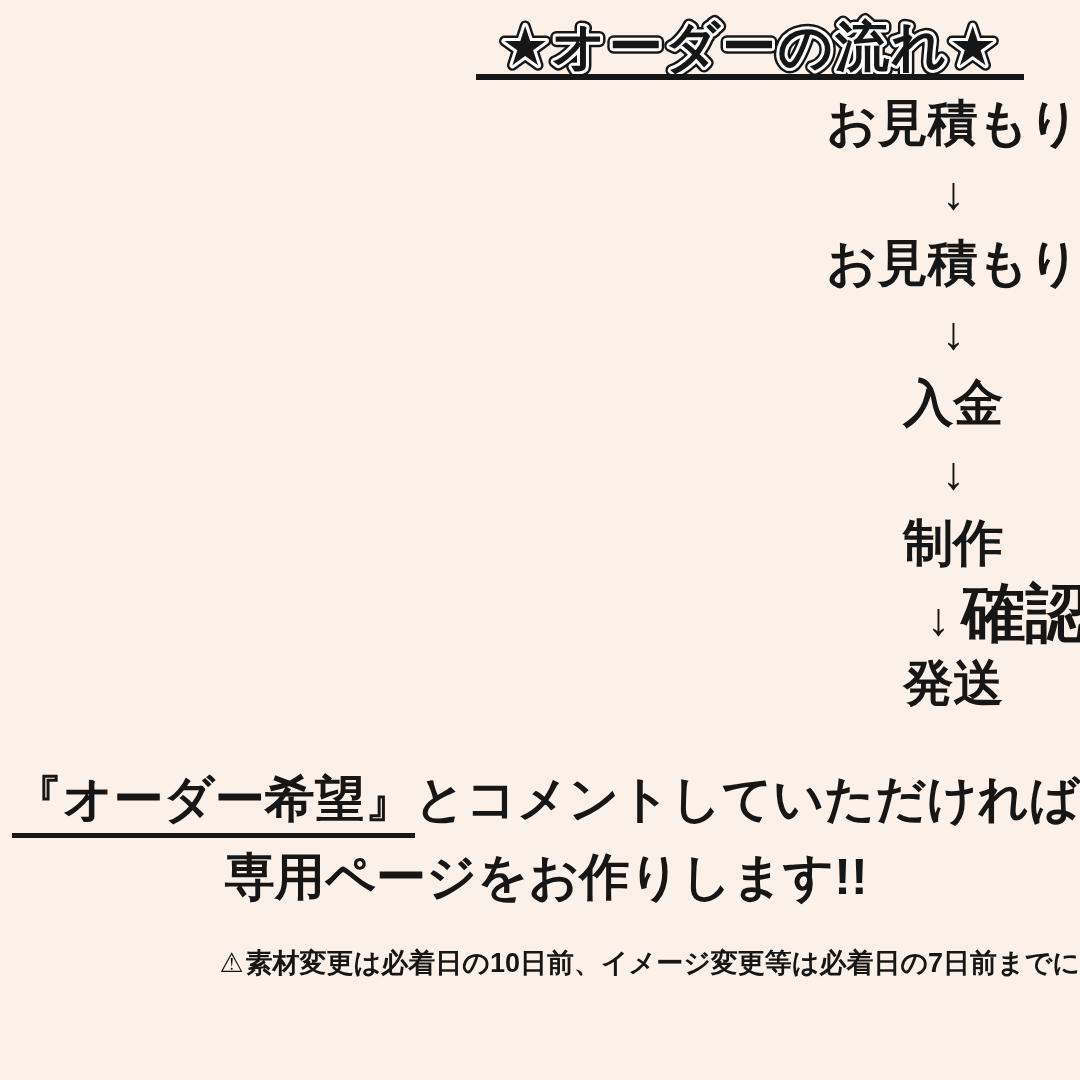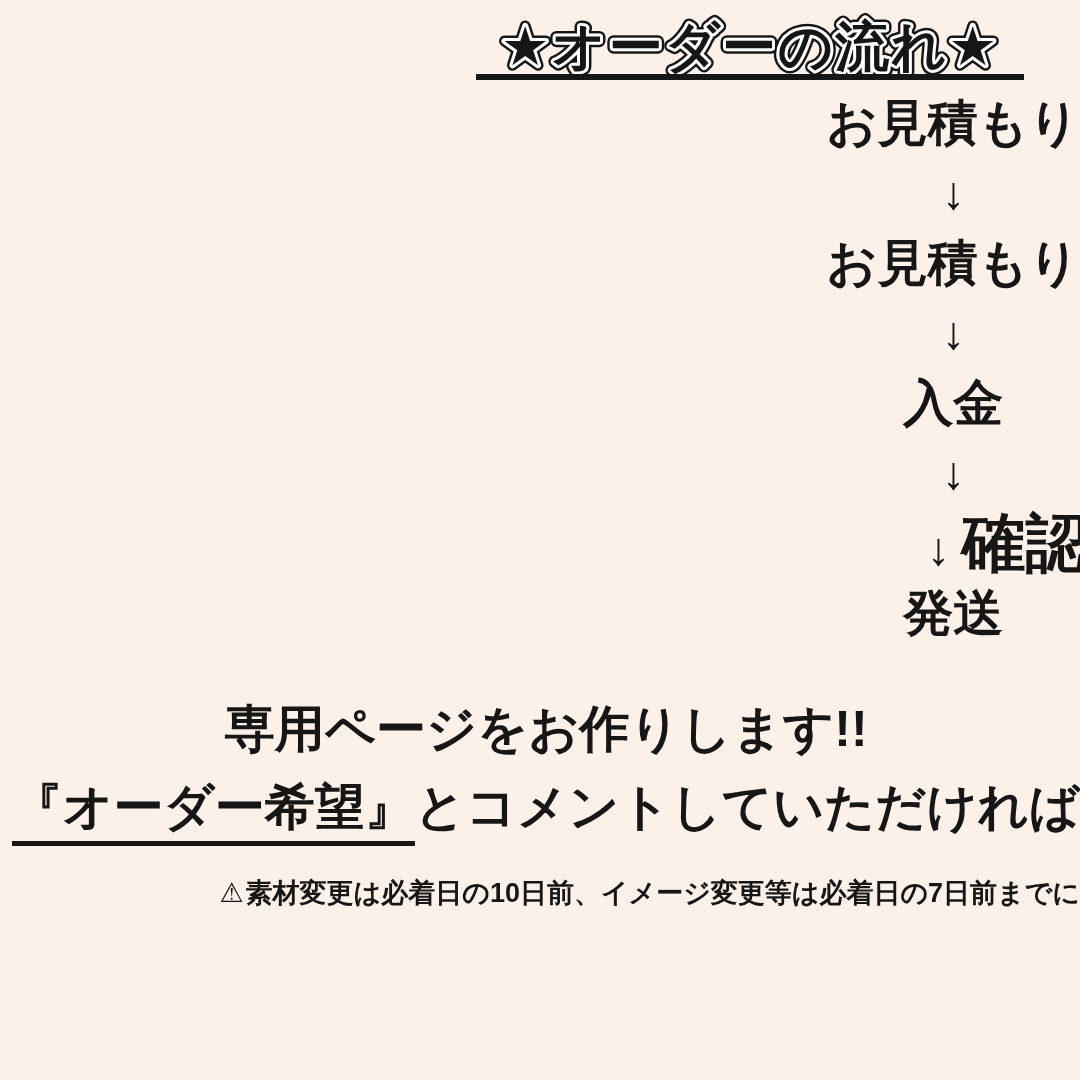--- a/index.html
+++ b/index.html
@@ -125,31 +125,32 @@
     <div class="title-underline"></div>
   </div>
 
   <div class="flow">
     <div class="flow-step">お見積もり</div>
     <div class="flow-arrow">↓</div>
     <div class="flow-step">お見積もり</div>
     <div class="flow-arrow">↓</div>
     <div class="flow-step">入金</div>
     <div class="flow-arrow">↓</div>
+    <div class="flow-step">制作</div>
     <div class="flow-arrow confirm-row">
       <span>↓</span><span class="confirm-label">確認</span>
     </div>
     <div class="flow-step">発送</div>
   </div>
 
   <div class="cta">
-    <div class="cta-line">専用ページをお作りします!!</div>
     <div class="cta-line">
       <span class="cta-highlight">『オーダー希望』</span><span>とコメントしていただければ</span>
     </div>
+    <div class="cta-line">専用ページをお作りします!!</div>
   </div>
 
   <div class="note">
     <div class="note-line">
       <span class="warning-glyph">⚠</span><span>素材変更は必着日の10日前、イメージ変更等は必着日の7日前までに</span>
     </div>
   </div>
 
 </div>
 

